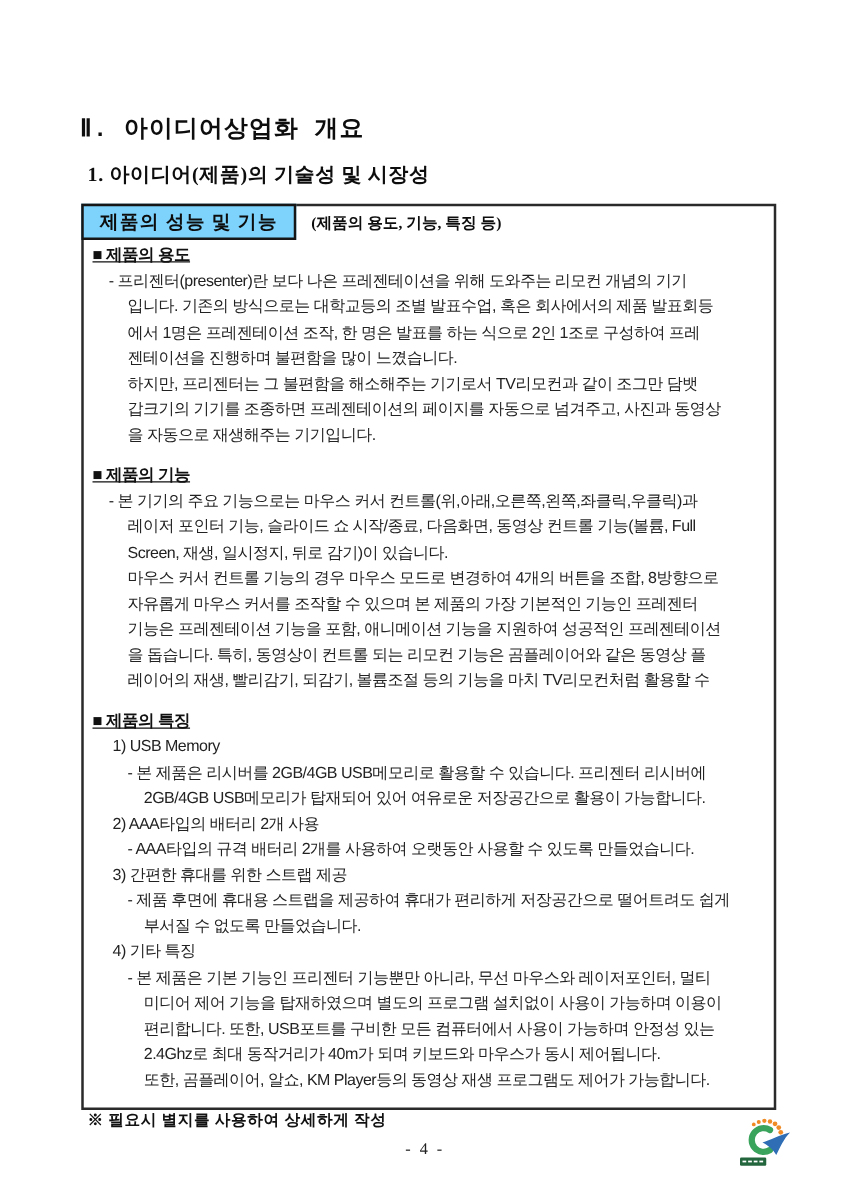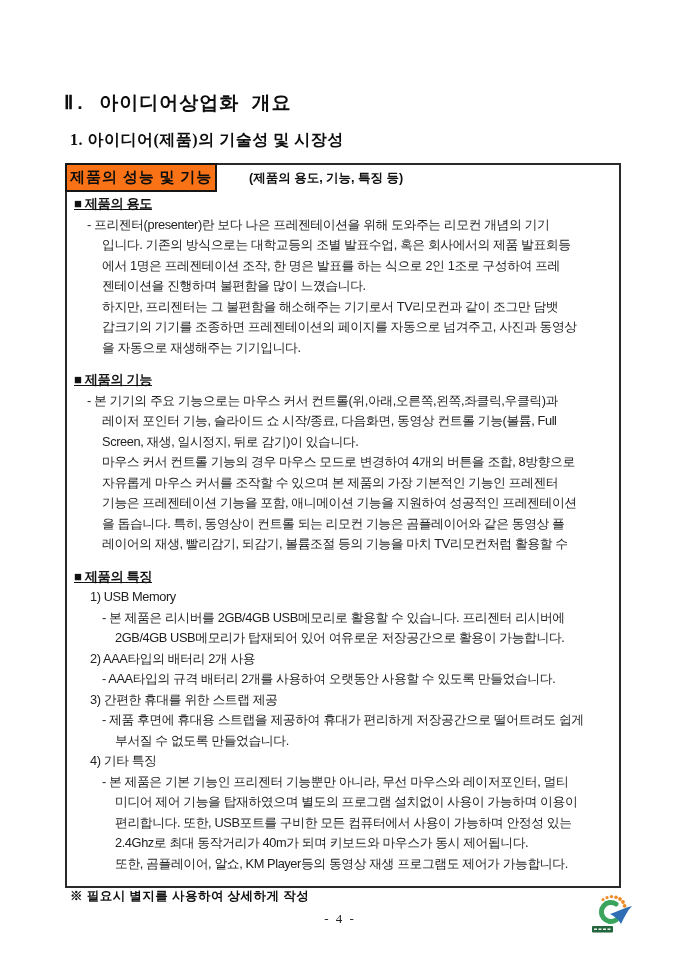--- a/index.html
+++ b/index.html
@@ -26,32 +26,32 @@
   .content-box{
     position:absolute;left:65px;top:163px;
     width:556px;height:725px;
     border:2px solid #2a2a2a;
     box-sizing:border-box;
     background:#fff;
   }
   .box-header{position:relative;height:26px;}
   .header-cell{
     position:absolute;left:-2px;top:-2px;
-    width:152px;height:29px;
+    width:172px;height:29px;
     border:2px solid #161616;
     box-sizing:border-box;
-    background:#f97316;
+    background:#7dd3fc;
     display:flex;align-items:center;justify-content:center;
     font-family:"Liberation Serif","DejaVu Serif",serif;
     font-weight:bold;font-size:15px;letter-spacing:1px;
     color:#0d0d0d;
   }
   .header-note{
     position:absolute;left:182px;top:5px;
-    font-family:Liberation Sans, sans-serif;
+    font-family:Liberation Serif, serif;
     font-weight:bold;font-size:12.5px;color:#0d0d0d;
   }
   .box-body{padding:3px 6px 0 0;font-size:12.8px;letter-spacing:-0.4px;}
   .section + .section{margin-top:12px;}
   .sec-heading{
     padding-left:7px;
     font-weight:bold;font-size:13.2px;
     text-decoration:underline;
     line-height:20.5px;
     color:#111;

